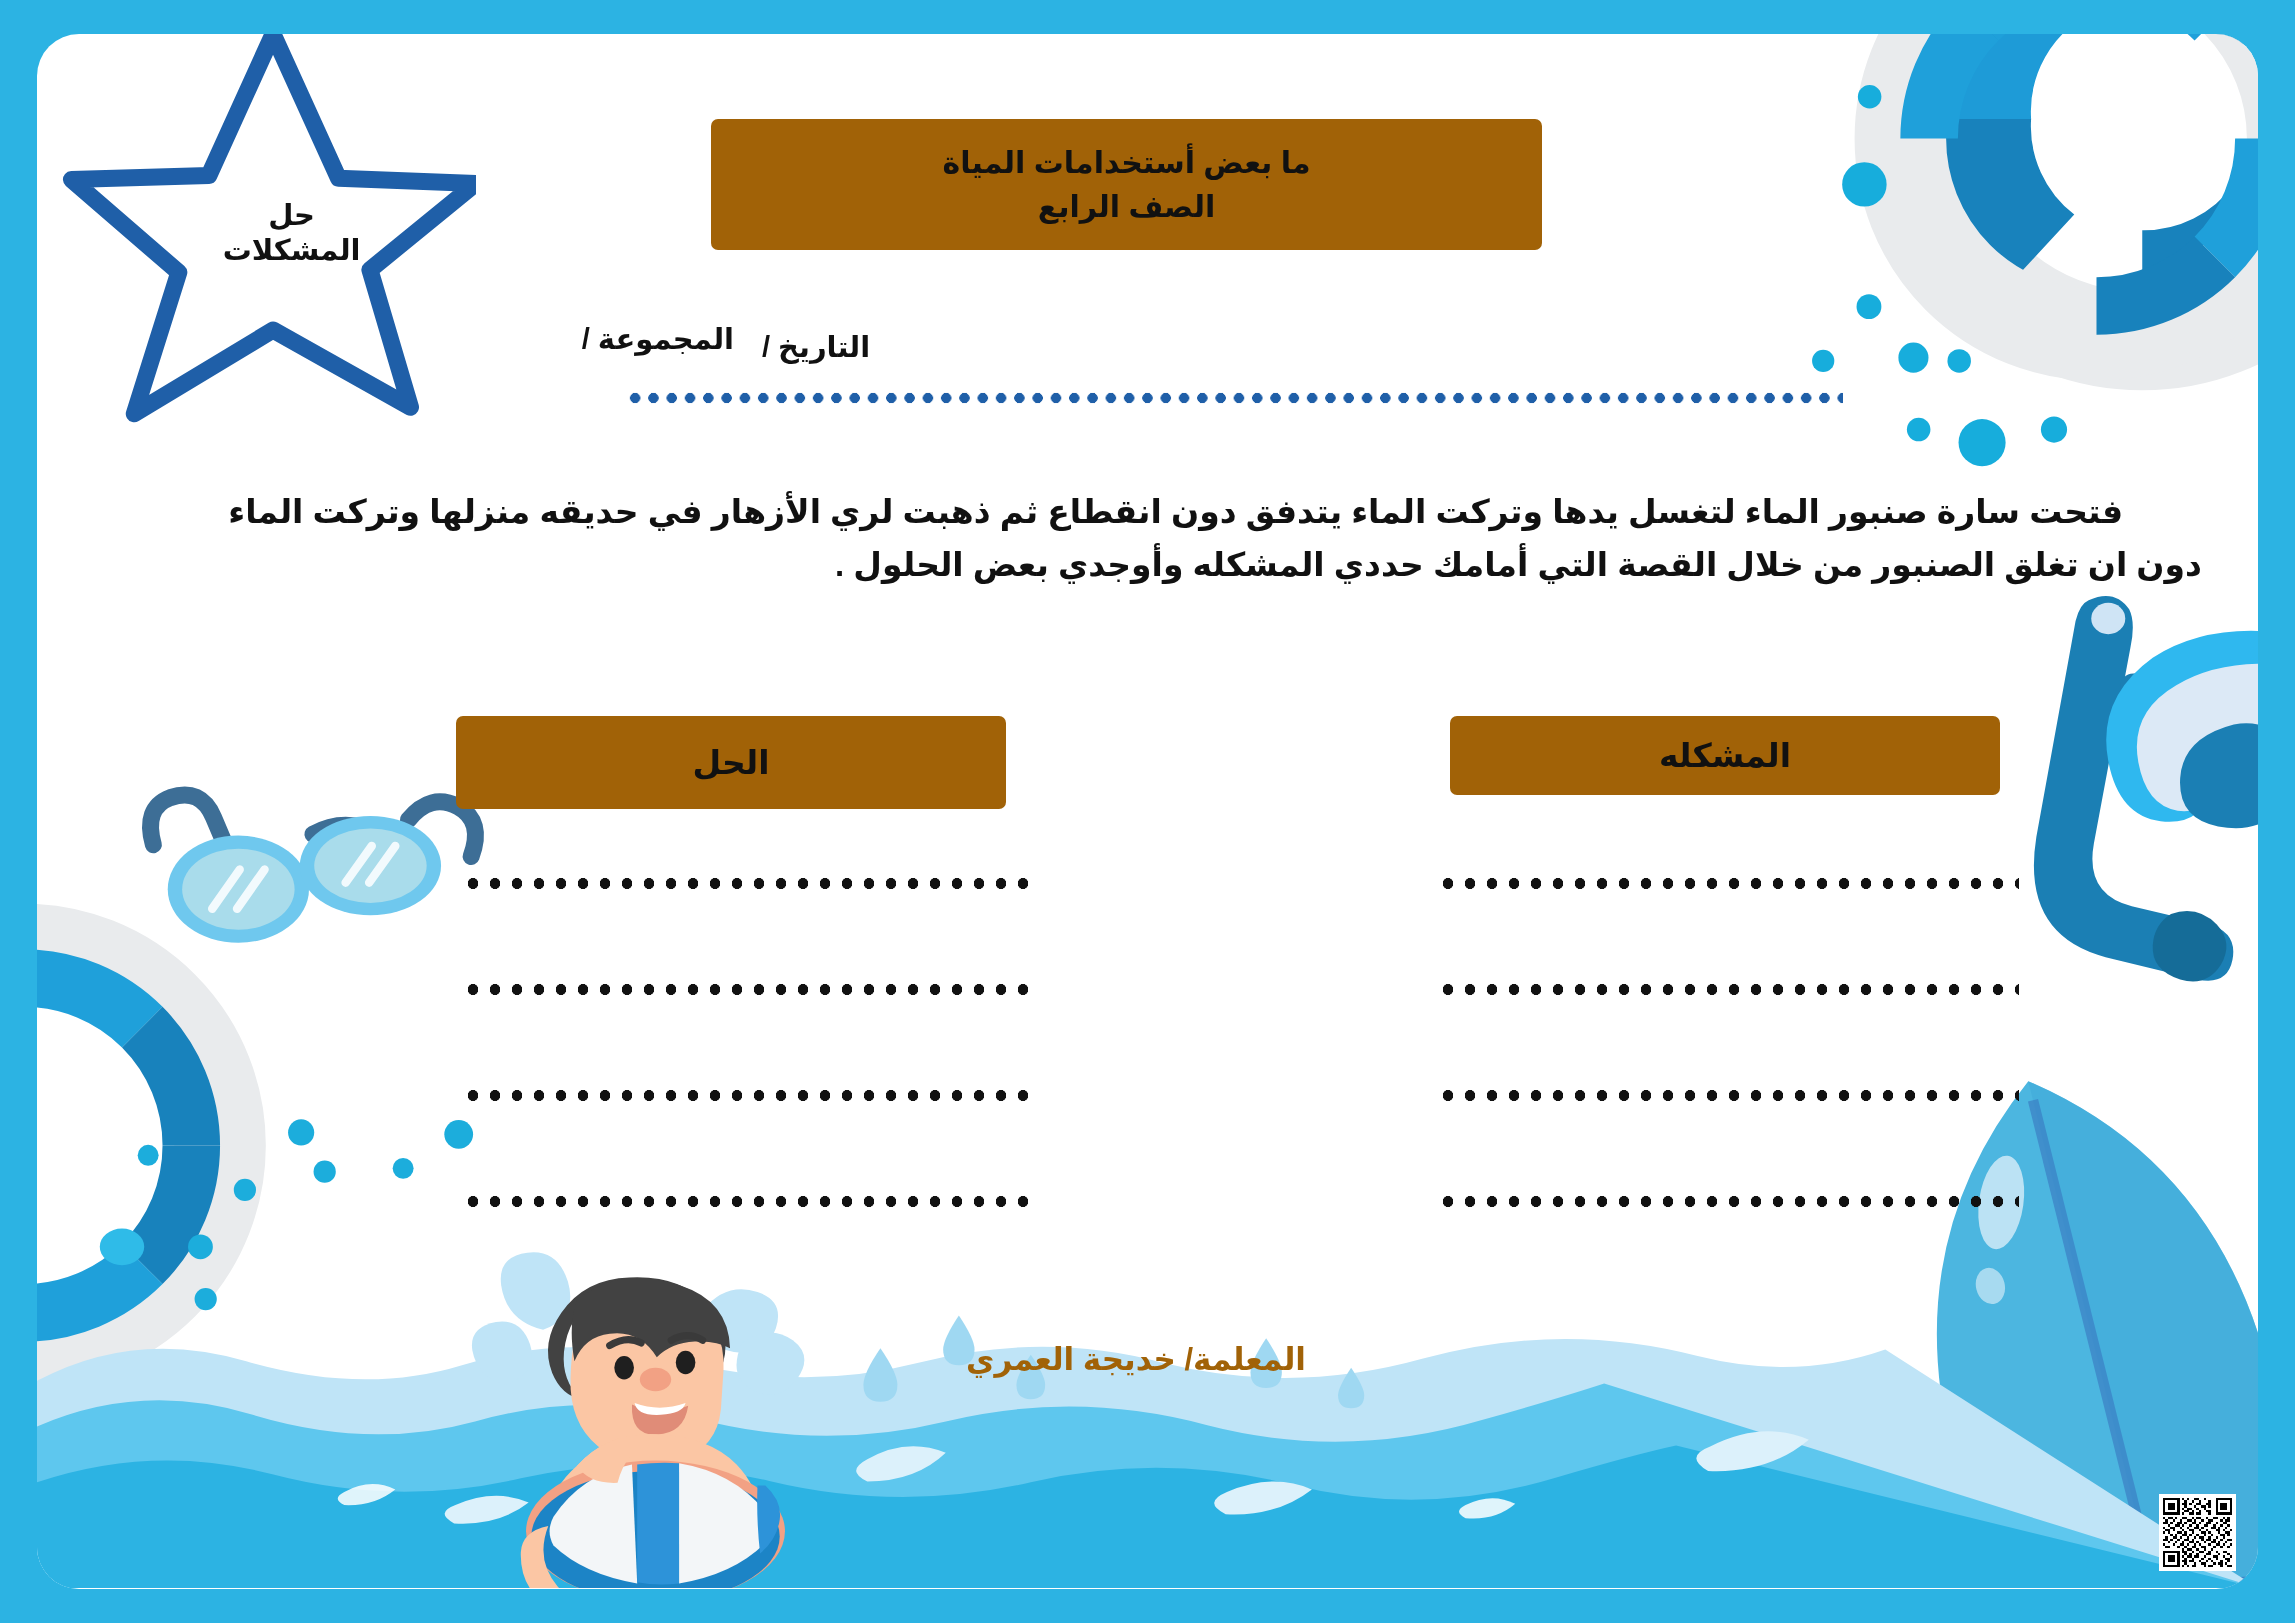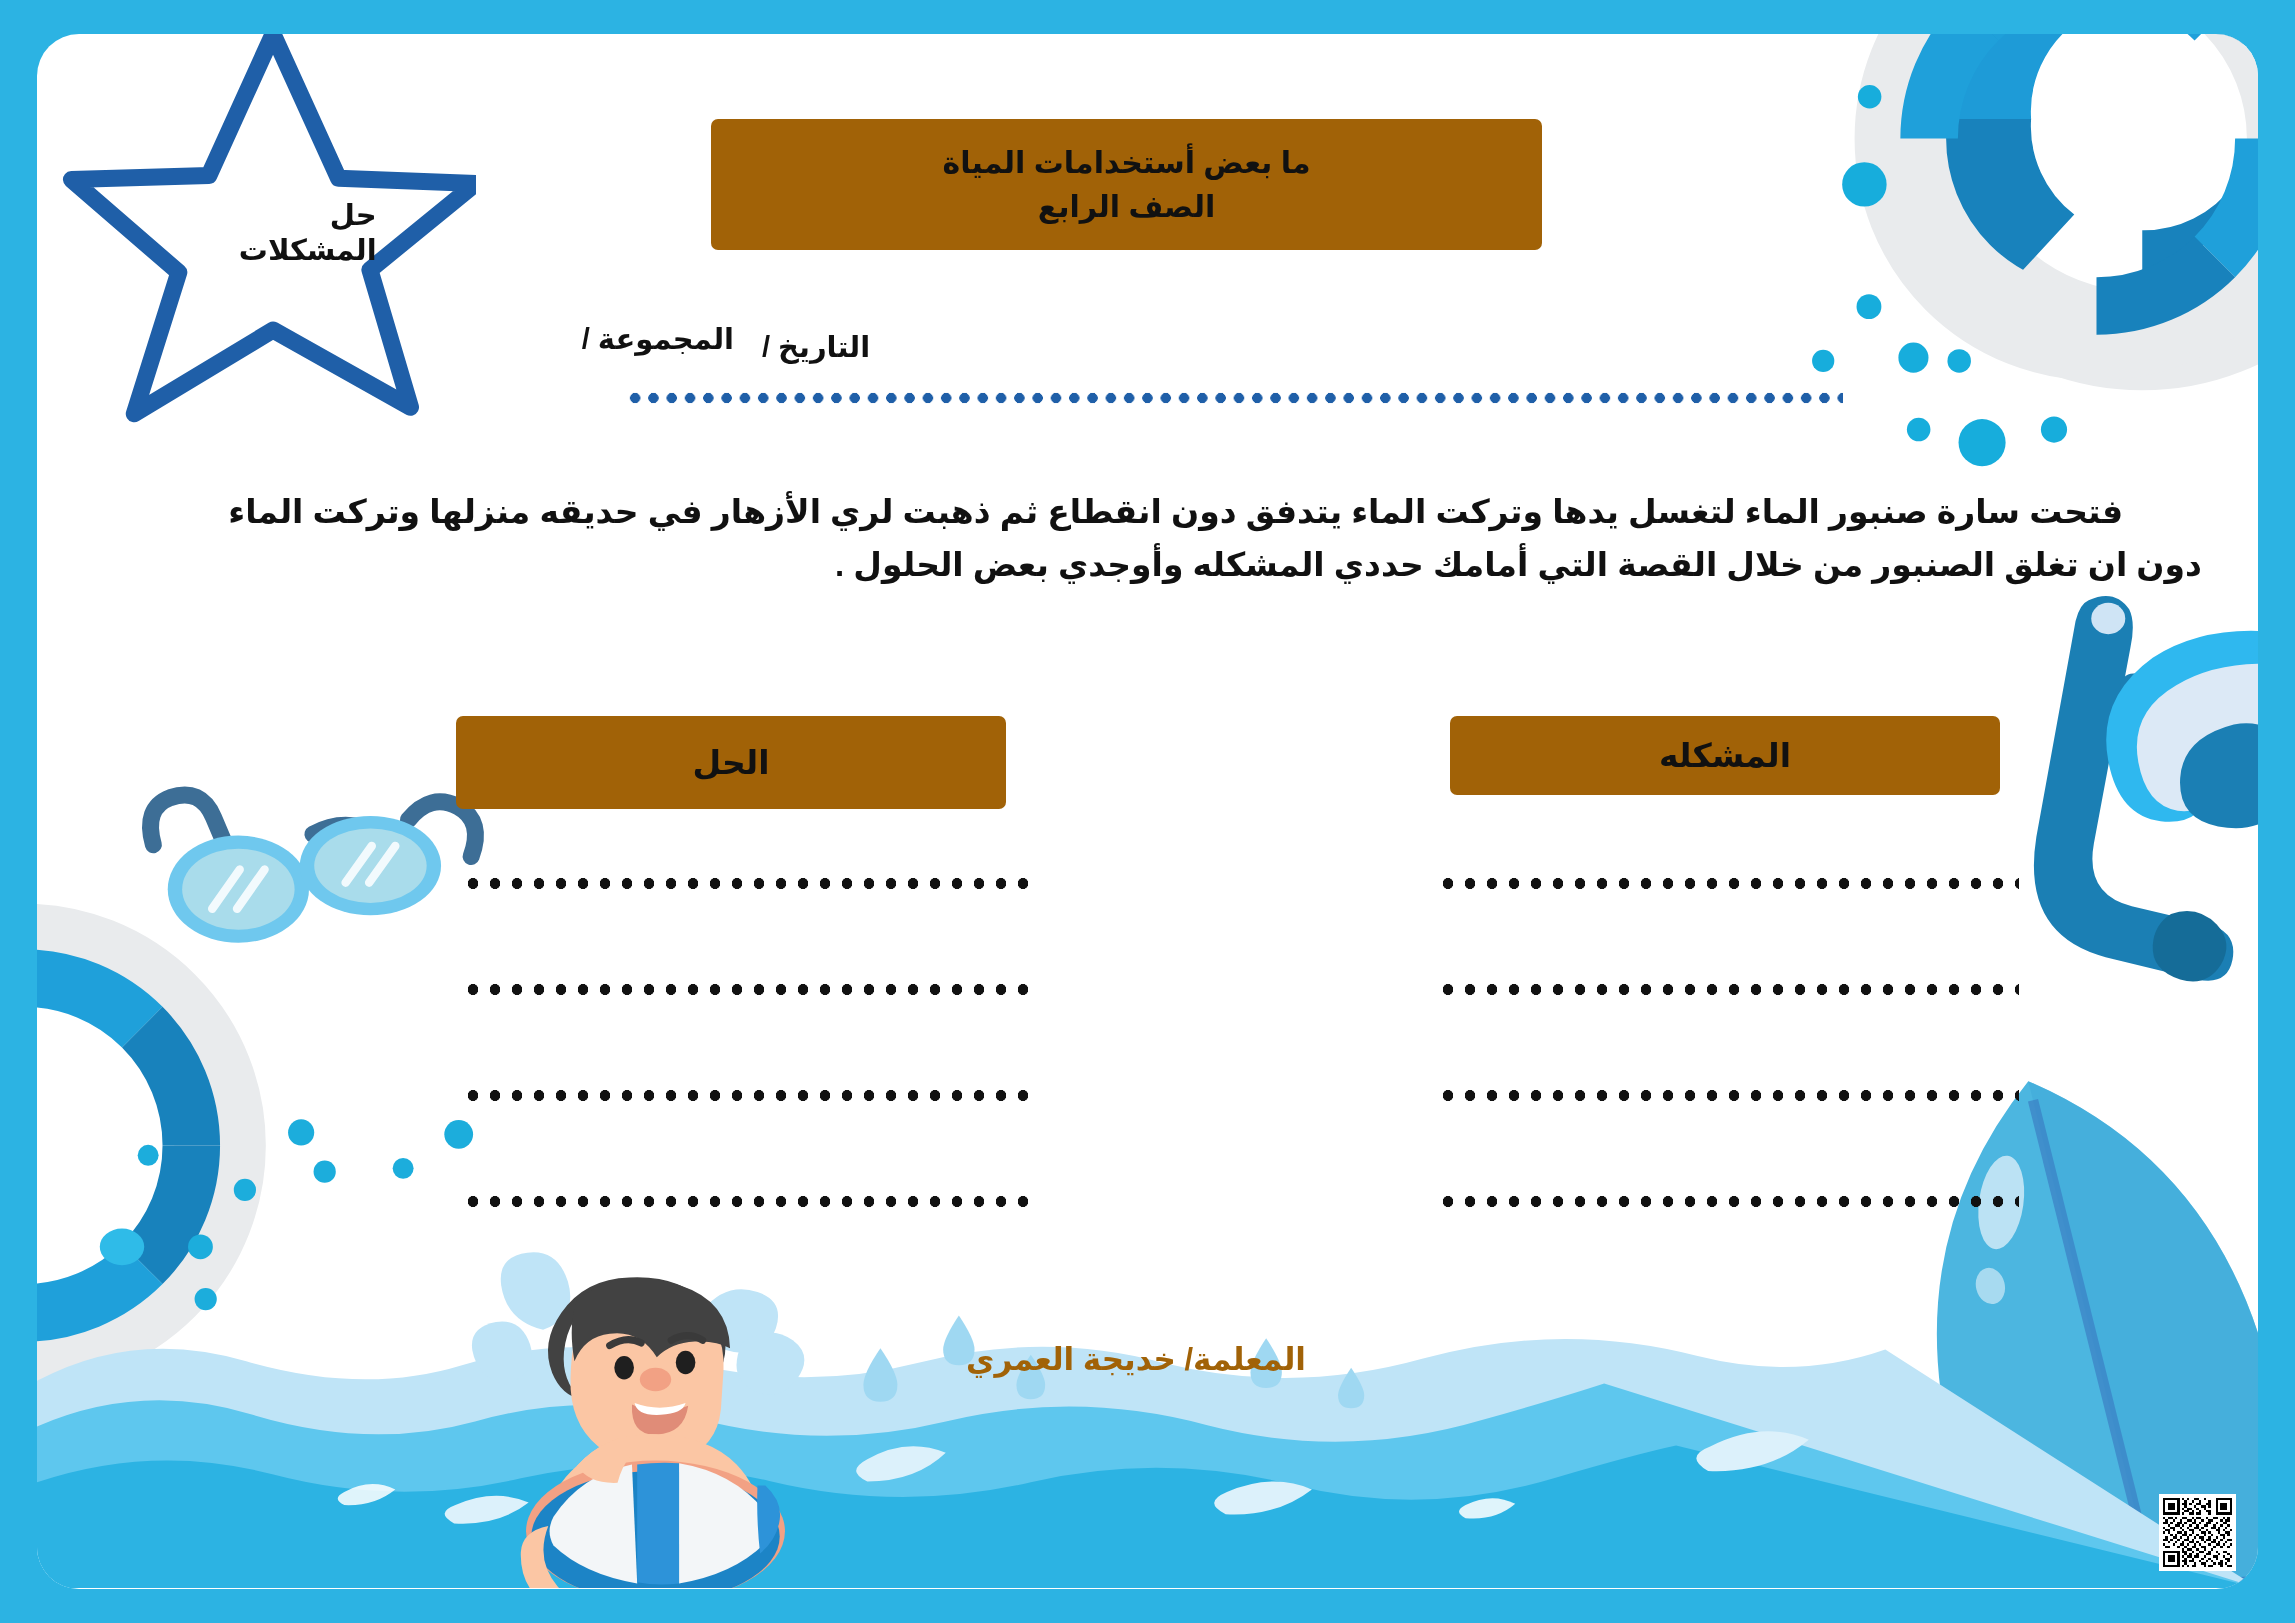--- a/index.html
+++ b/index.html
@@ -13,21 +13,21 @@
   
   .card{
     position:absolute;left:37px;top:34px;right:37px;bottom:34px;
     background:#ffffff;border-radius:42px;overflow:hidden;
   }
   .layer{position:absolute;inset:0;pointer-events:none;}
   
   .star-badge{position:absolute;left:19.6px;top:-26px;width:419px;height:432px;z-index:60;}
   .star-text{
     position:absolute;left:150px;top:190px;width:170px;
-    color:#111;font-weight:bold;font-size:29px;line-height:1.22;
+    text-align:center;color:#111;font-weight:bold;font-size:29px;line-height:1.22;
     direction:rtl;
   }
   
   .pill{
     position:absolute;background:#a16207;border-radius:7px;
     display:flex;align-items:center;justify-content:center;
     color:#111;font-weight:bold;direction:rtl;z-index:50;
   }
   .pill-title{left:674px;top:85px;width:831px;height:131px;
     font-size:30px;line-height:1.45;text-align:center;flex-direction:column;}

